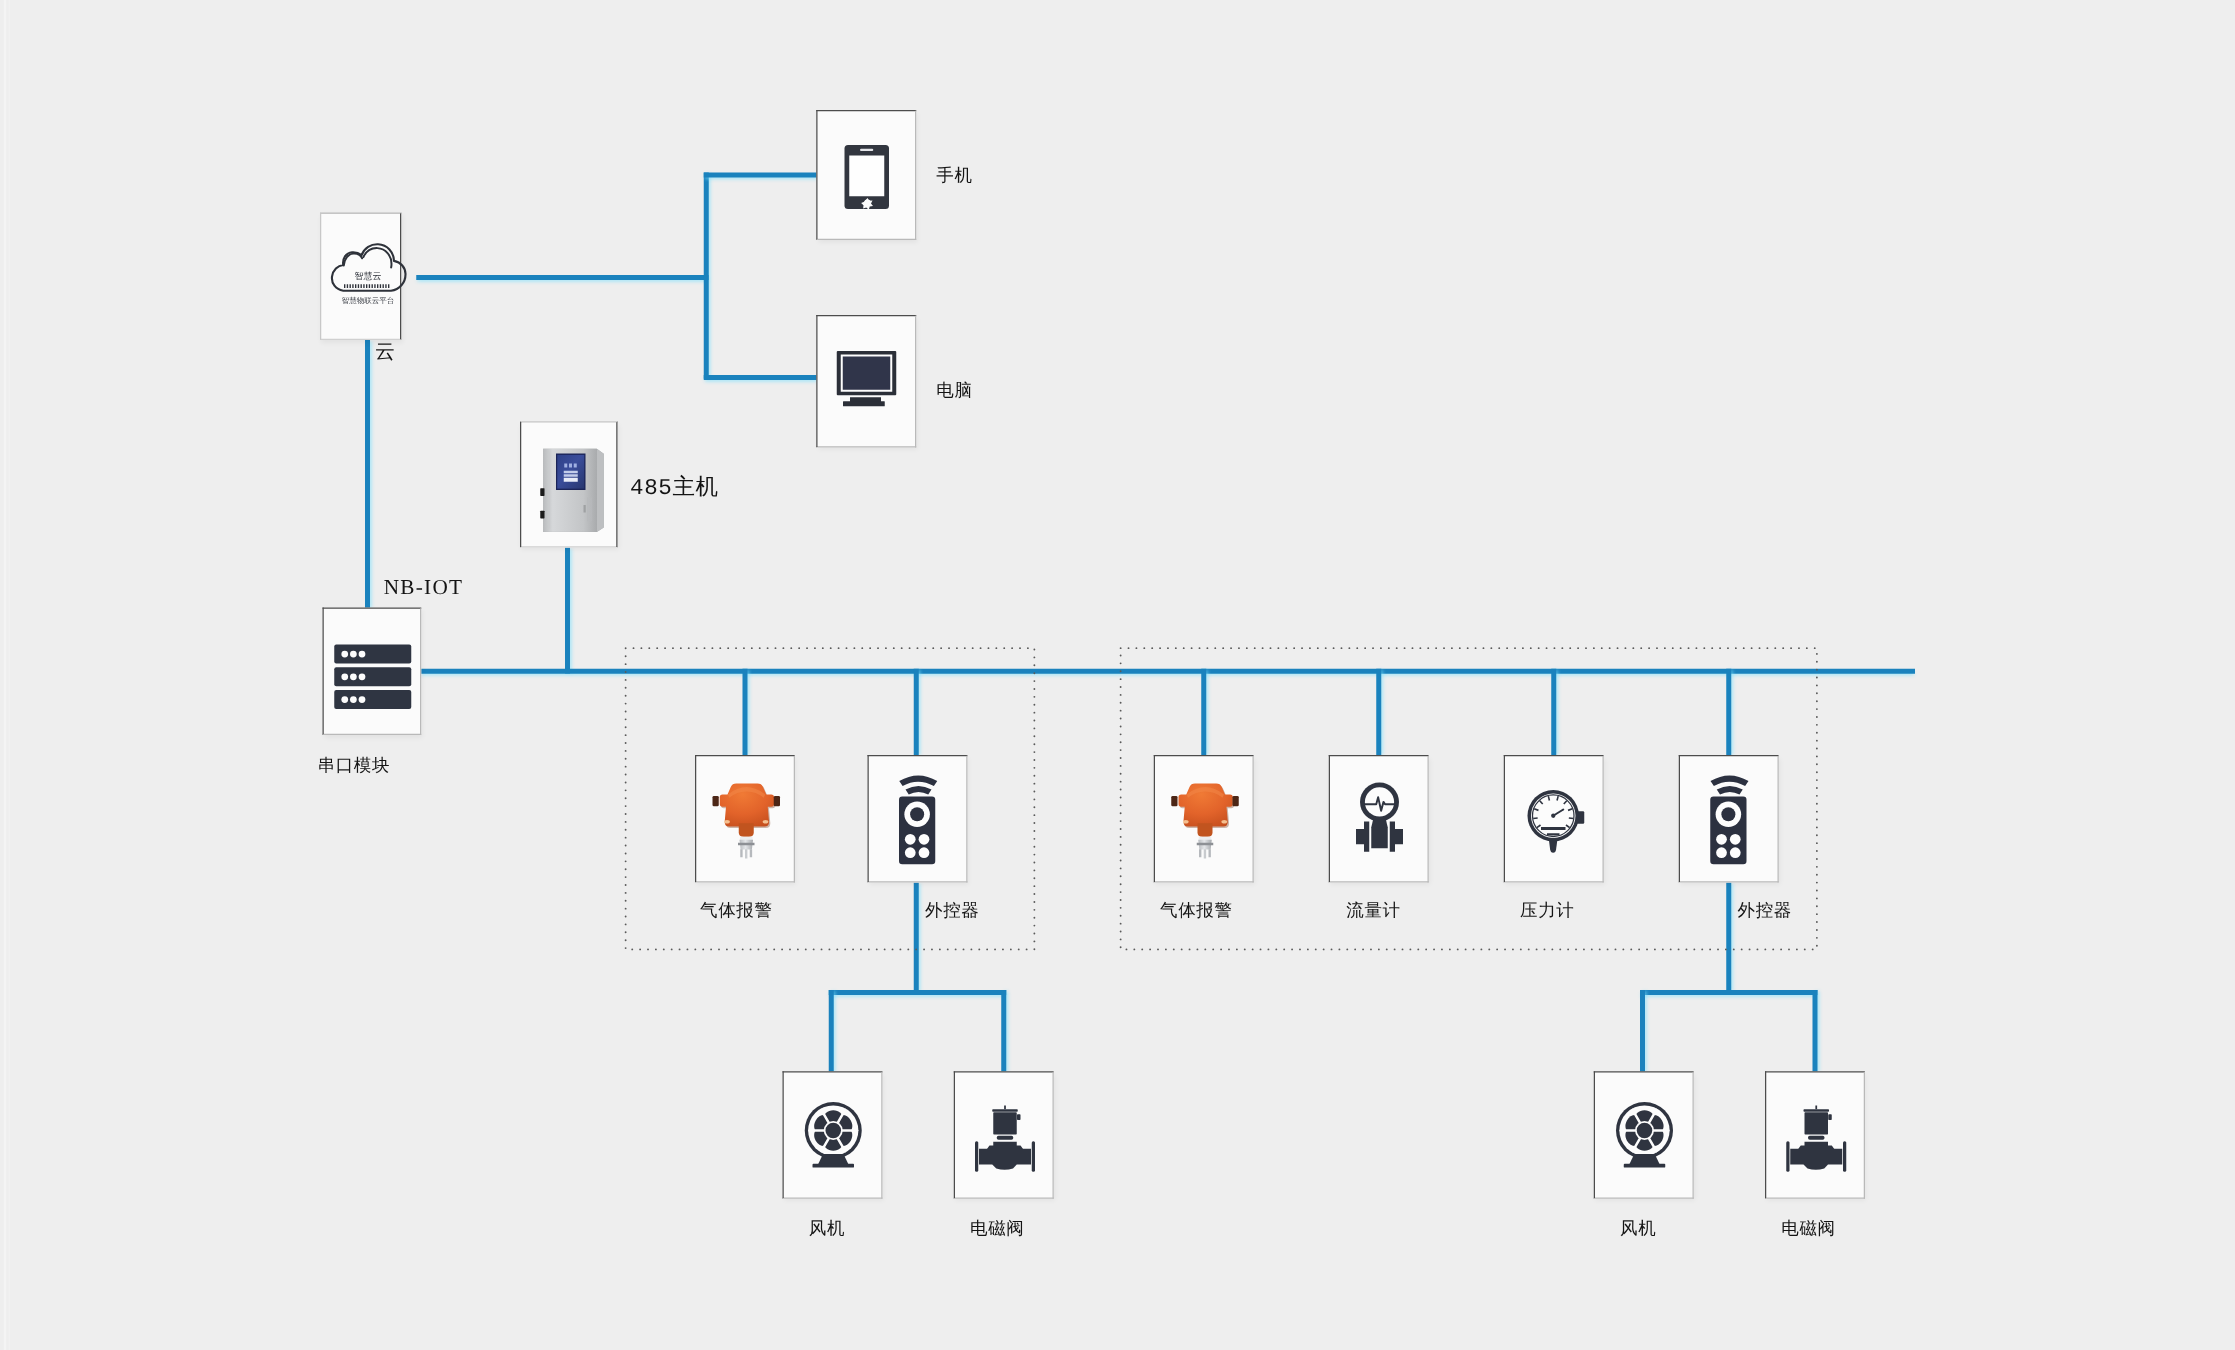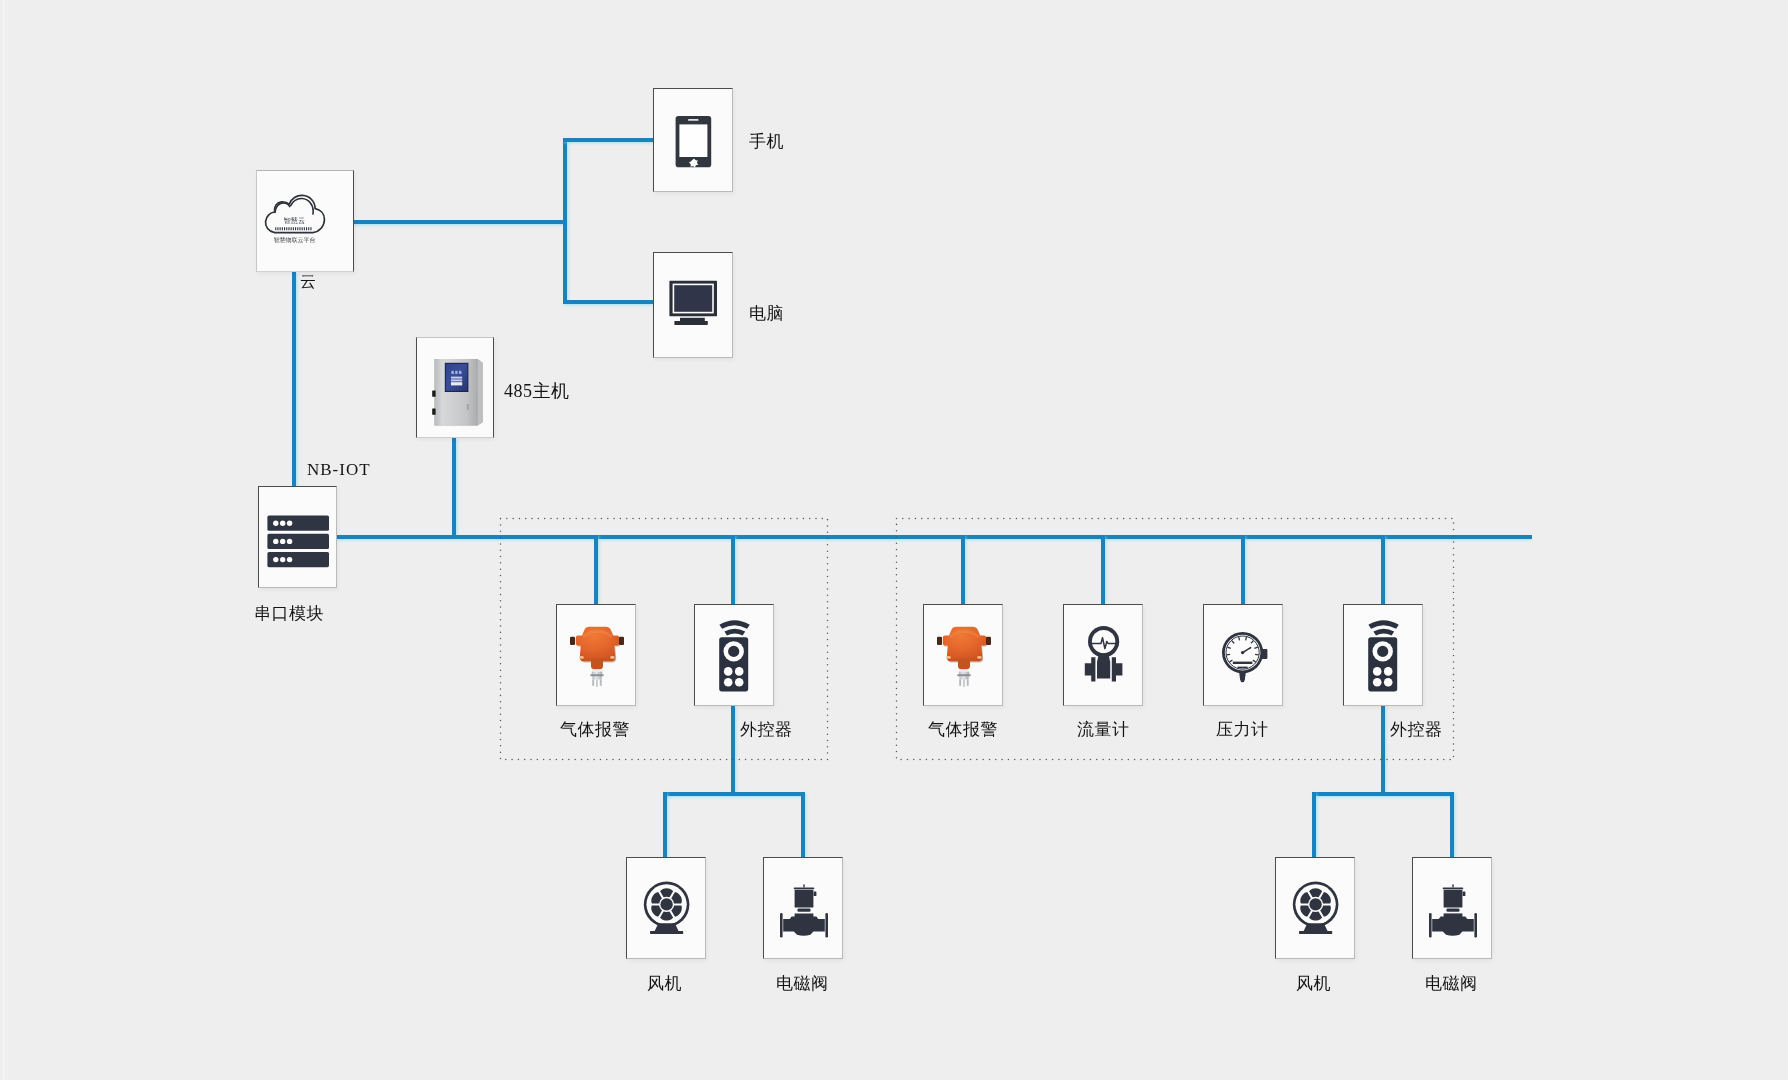--- a/index.html
+++ b/index.html
@@ -11,21 +11,21 @@
   
   .edgeline{position:absolute;top:0;height:1080px;width:1px;background:#f6f6f6;}
   
   .card{position:absolute;box-sizing:border-box;background:#fbfbfb;
         border:1px solid #b9b9b9;
         border-top:1.4px solid #4c4c4c;border-left:1.4px solid #4c4c4c;
         box-shadow:1px 2px 4px rgba(0,0,0,0.05);}
   .card > svg{position:absolute;left:0;top:0;}
   
   .lbl{position:absolute;color:#141414;white-space:nowrap;
-       font-size:17px;line-height:1;letter-spacing:.5px;}
+       font-size:14px;line-height:1;letter-spacing:.5px;}
   .lbl-en{font-family:"Liberation Serif",serif;font-size:19px;letter-spacing:1px;margin-top:25px;}
   
   .wire{position:absolute;background:#1a82bd;}
   .wh{height:4px;box-shadow:0 2px 3px -1px rgba(120,225,255,.85),0 -2px 3px -2px rgba(160,220,255,.6);}
   .wv{width:4px;box-shadow:2px 0 3px -1px rgba(120,225,255,.85),-2px 0 3px -2px rgba(160,220,255,.6);}
   
   .group{position:absolute;}
   .group rect{fill:none;stroke:#5a5a5a;stroke-width:1.5;
               stroke-dasharray:0.01 6.3;stroke-linecap:round;}
 </style>
@@ -68,21 +68,21 @@
   <div class="wire wv" style="left:1312px;top:792px;height:67px;"></div>
   <div class="wire wv" style="left:1450px;top:792px;height:67px;"></div>
 
   <svg class="group" style="left:499px;top:517px;" width="332" height="246">
     <rect x="1.5" y="1.5" width="327" height="241"></rect>
   </svg>
   <svg class="group" style="left:895px;top:517px;" width="562" height="246">
     <rect x="1.5" y="1.5" width="557" height="241"></rect>
   </svg>
 
-  <div class="card" style="left:256px;top:170px;width:98px;height:102px;
+  <div class="card" style="left:256px;top:170px;width:65px;height:102px;
               border-top:1px solid #b4b4b4;border-left:1px solid #c8c8c8;
               border-right:1.4px solid #4c4c4c;border-bottom:1px solid #d0d0d0;">
     <svg width="78" height="102" viewBox="0 0 78 102">
       <g fill="none" stroke="#2e323a" stroke-linejoin="round" stroke-linecap="round">
 
         <path stroke-width="1.7" d="M17.6 61.6
                  C11.4 60.5 8.0 55.7 8.6 50.3
                  C9.3 45.0 13.2 41.4 17.6 41.0
                  C16.8 35.6 19.8 31.3 24.6 30.8
                  C27.9 30.5 30.1 31.4 32.3 33.1
@@ -158,21 +158,21 @@
       <rect x="34.0" y="41.4" width="11.2" height="2.0" fill="#c3cdea"></rect>
       <rect x="34.0" y="44.2" width="11.2" height="3.2" fill="#e8ecf7"></rect>
       <rect x="15.2" y="52.5" width="3.4" height="6.2" rx="0.5" fill="#1b1b1b"></rect>
       <rect x="15.2" y="70.5" width="3.4" height="6.2" rx="0.5" fill="#1b1b1b"></rect>
       <rect x="52.6" y="60" width="0.9" height="19" fill="#b8babc"></rect>
       <rect x="55.4" y="60" width="0.9" height="19" fill="#b8babc"></rect>
       <rect x="49.8" y="66" width="1.8" height="6" fill="#9fa1a3"></rect>
       <rect x="22.0" y="23" width="1.1" height="62" fill="#c9cbcd" opacity="0.7"></rect>
     </svg>
   </div>
-  <div class="lbl" style="left:504px;top:382px;font-family:Liberation Serif, serif;font-size:18px;">485主机</div>
+  <div class="lbl" style="left:504px;top:382px;font-family:Liberation Mono, monospace;font-size:18px;">485主机</div>
 
   <div class="card" style="left:258px;top:486px;width:79px;height:102px;">
     <svg width="79" height="102" viewBox="0 0 79 102">
       <rect x="8.4" y="28.6" width="61.6" height="15.2" rx="1.6" fill="#2f3542"></rect>
       <rect x="8.4" y="46.8" width="61.6" height="15.2" rx="1.6" fill="#2f3542"></rect>
       <rect x="8.4" y="65.0" width="61.6" height="15.2" rx="1.6" fill="#2f3542"></rect>
       <g fill="#fcfcfc">
         <circle cx="16.8" cy="36.2" r="2.7"></circle>
         <circle cx="23.7" cy="36.2" r="2.7"></circle>
         <circle cx="30.6" cy="36.2" r="2.7"></circle>

